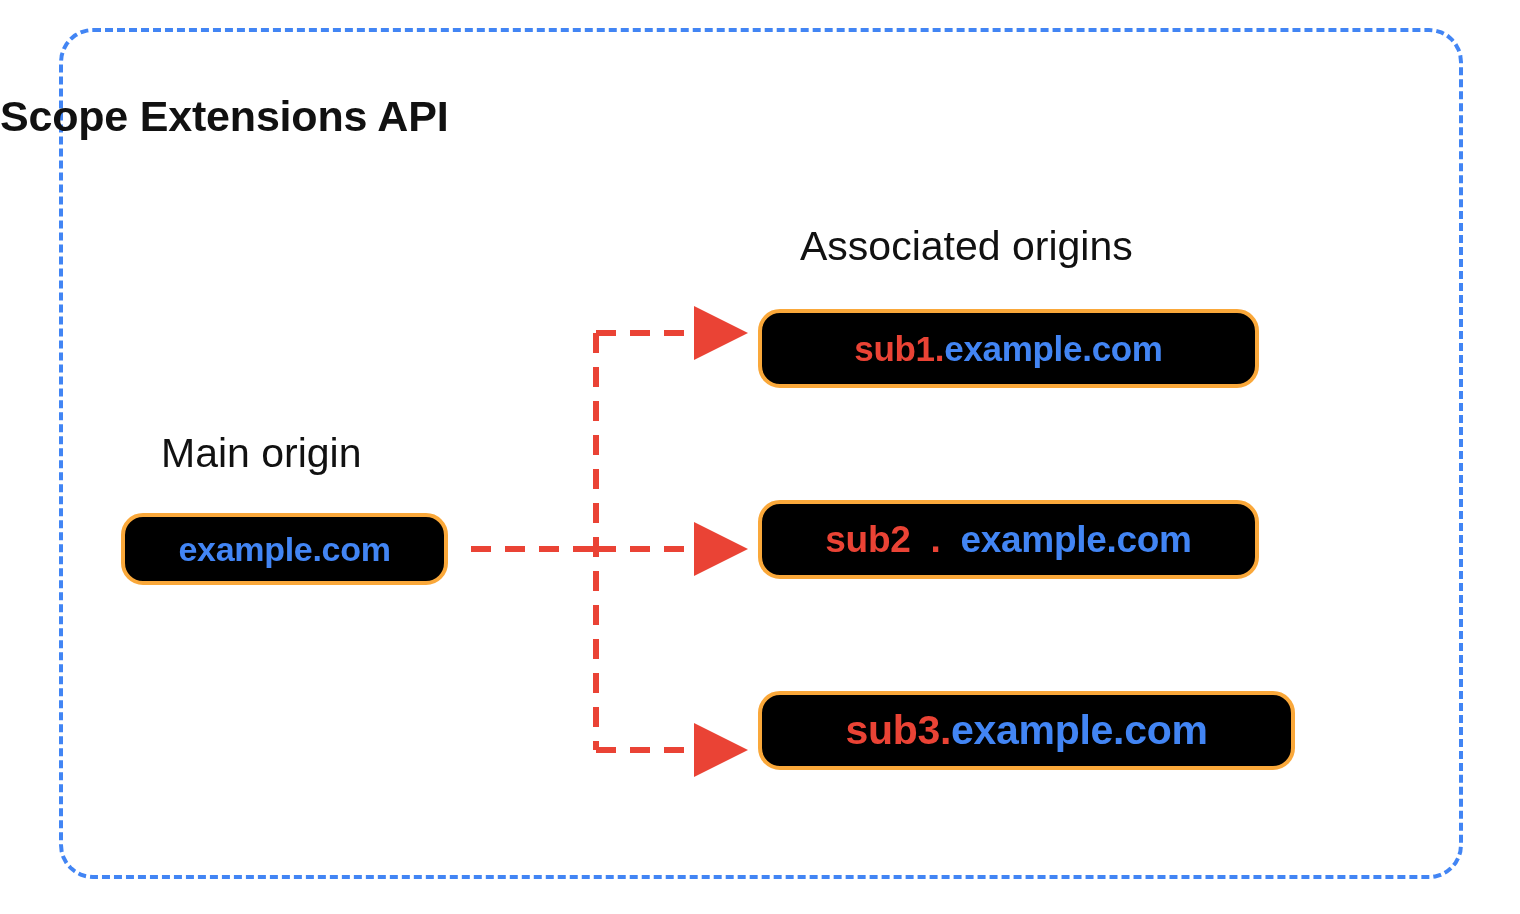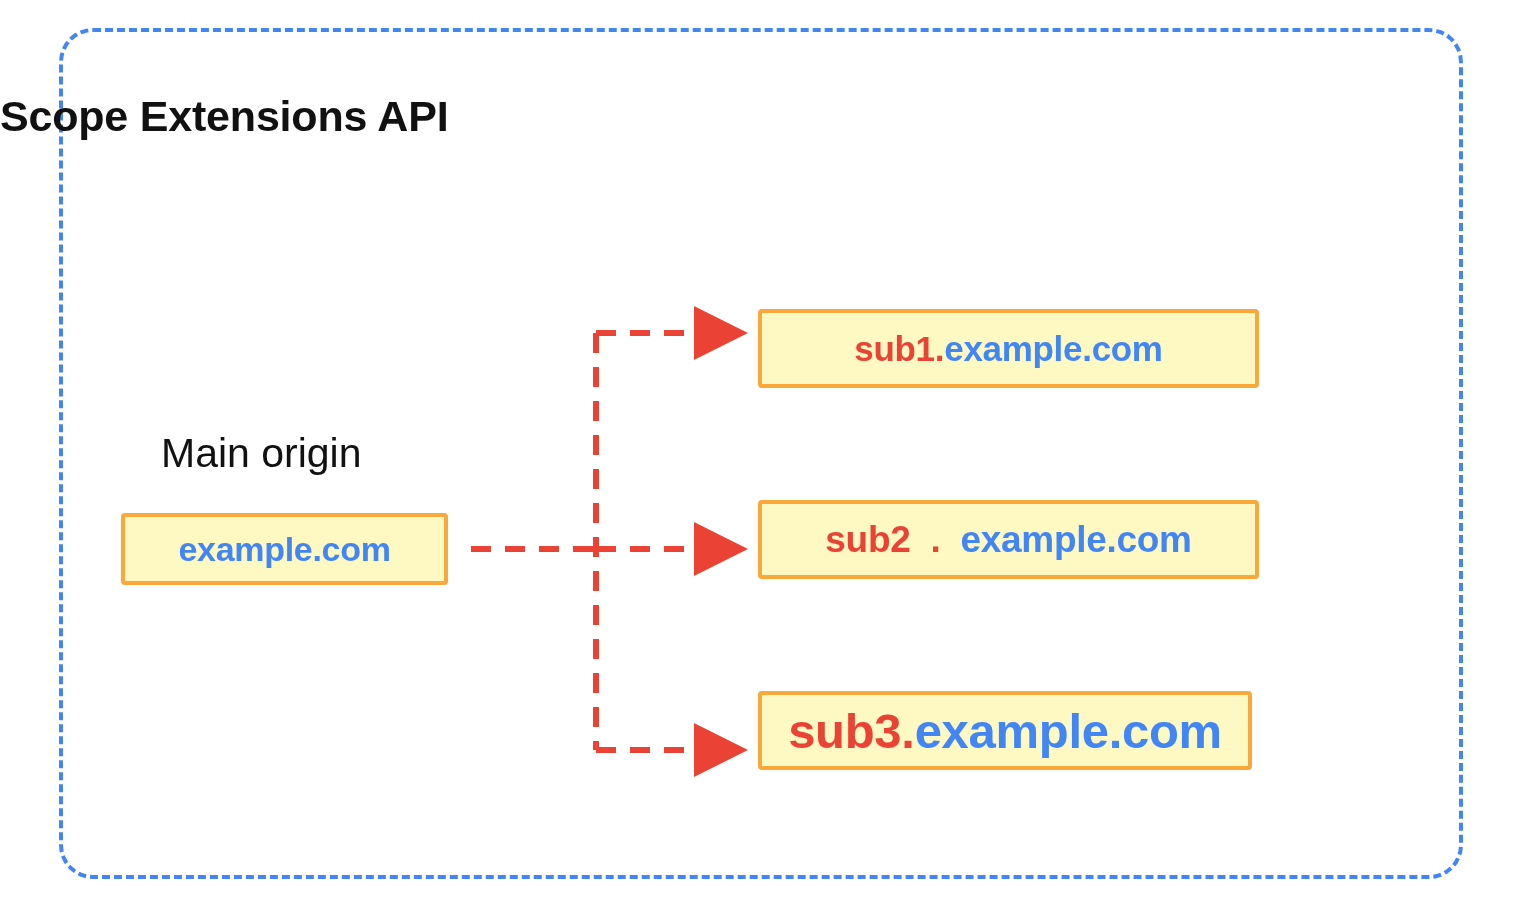--- a/index.html
+++ b/index.html
@@ -63,22 +63,22 @@
   .label-associated {
     left: 800px;
     top: 223px;
   }
 
   
   .origin-box {
     position: absolute;
     box-sizing: border-box;
     border: 4px solid #FAA83A;
-    border-radius: 4px;
-    background: #fef9c3;
+    border-radius: 22px;
+    background: #000000;
     display: flex;
     align-items: center;
     justify-content: center;
     font-weight: 700;
     letter-spacing: -0.3px;
     white-space: nowrap;
   }
   .origin-box .host-sub   { color: #EA4335; }
   .origin-box .host-dot   { color: #EA4335; }
   .origin-box .host-base  { color: #4285F4; }
@@ -101,23 +101,23 @@
     left: 758px;
     top: 500px;
     width: 501px;
     height: 79px;
     font-size: 37px;
     gap: 20px;
   }
   .box-sub3 {
     left: 758px;
     top: 691px;
-    width: 494px;
+    width: 537px;
     height: 79px;
-    font-size: 49px;
+    font-size: 41px;
   }
 
   
   .connectors {
     position: absolute;
     left: 0;
     top: 0;
     width: 1520px;
     height: 914px;
     pointer-events: none;
@@ -127,20 +127,21 @@
 <body>
 
 <div class="canvas">
 
   <div class="scope-container"></div>
 
   <div class="diagram-title">Scope Extensions API</div>
 
   <div class="section-label label-main">Main origin</div>
 
+  <div class="section-label label-associated">Associated origins</div>
 
   <svg class="connectors" width="1520" height="914" viewBox="0 0 1520 914">
     <defs>
       <marker id="arrowhead" markerWidth="9" markerHeight="9" refX="1" refY="4.5" orient="auto" markerUnits="strokeWidth">
         <polygon points="0,0 9,4.5 0,9" fill="#EA4335"></polygon>
       </marker>
     </defs>
 
     <path d="M 471 549 L 597 549" stroke="#EA4335" stroke-width="6" fill="none" stroke-dasharray="20 14"></path>
 

